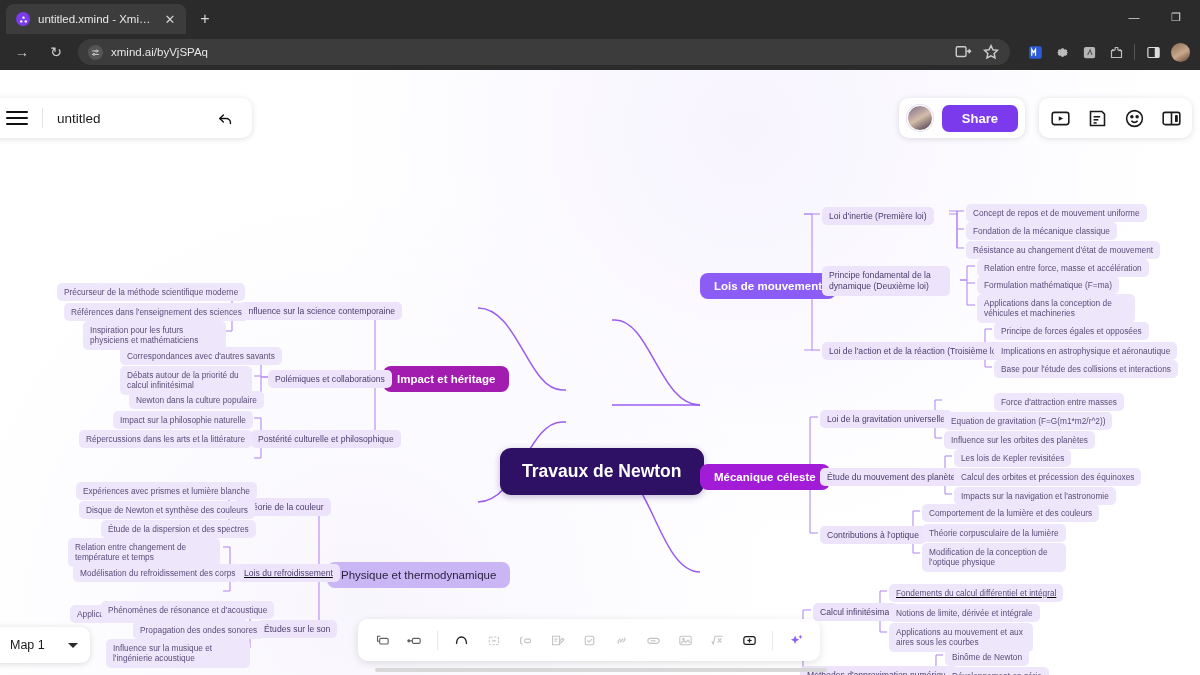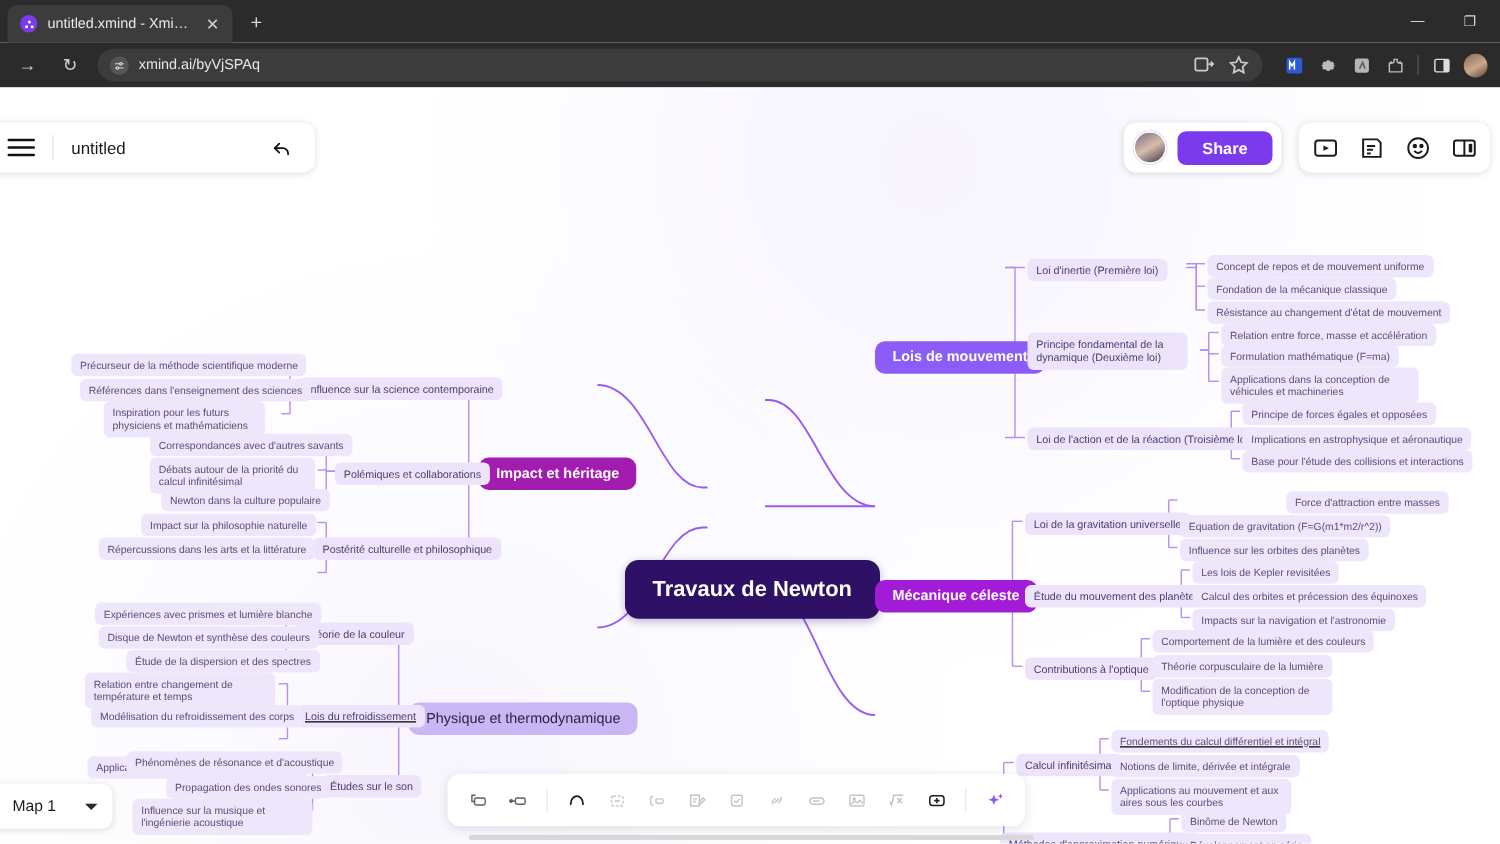--- a/index.html
+++ b/index.html
@@ -475,21 +475,21 @@
       </div>
       <div class="node" style="left:820px; top:340px;">
         <span class="lvl2 lbl">Loi de la gravitation universelle</span>
       </div>
       <div class="node" style="left:820px; top:398px;">
         <span class="lvl2 lbl">Étude du mouvement des planètes</span>
       </div>
       <div class="node" style="left:820px; top:456px;">
         <span class="lvl2 lbl">Contributions à l'optique</span>
       </div>
-      <div class="node" style="left:996px; top:323px;padding-left:33px;">
+      <div class="node" style="left:961px; top:323px;padding-left:33px;">
         <span class="lvl3 lbl">Force d'attraction entre masses</span>
       </div>
       <div class="node" style="left:944px; top:342px;">
         <span class="lvl3 lbl">Equation de gravitation (F=G(m1*m2/r^2))</span>
       </div>
       <div class="node" style="left:944px; top:361px;">
         <span class="lvl3 lbl">Influence sur les orbites des planètes</span>
       </div>
       <div class="node" style="left:954px; top:379px;">
         <span class="lvl3 lbl">Les lois de Kepler revisitées</span>
@@ -547,21 +547,21 @@
       <div class="node" style="left:251px; top:360px;">
         <span class="lvl2 lbl">Postérité culturelle et philosophique</span>
       </div>
       <div class="node" style="left:57px; top:213px;">
         <span class="lvl3 lbl">Précurseur de la méthode scientifique moderne</span>
       </div>
       <div class="node" style="left:64px; top:233px;">
         <span class="lvl3 lbl">Références dans l'enseignement des sciences</span>
       </div>
       <div class="node" style="left:83px; top:251px; width:145px;">
-        <span class="lvl3 lbl" style="width:129px;">Inspiration pour les futurs physiciens et mathématiciens</span>
+        <span class="lvl3 lbl" style="width:143px;">Inspiration pour les futurs physiciens et mathématiciens</span>
       </div>
       <div class="node" style="left:120px; top:277px;">
         <span class="lvl3 lbl">Correspondances avec d'autres savants</span>
       </div>
       <div class="node" style="left:120px; top:296px; width:134px;">
         <span class="lvl3 lbl" style="width:132px;">Débats autour de la priorité du calcul infinitésimal</span>
       </div>
       <div class="node" style="left:129px; top:321px;">
         <span class="lvl3 lbl">Newton dans la culture populaire</span>
       </div>

